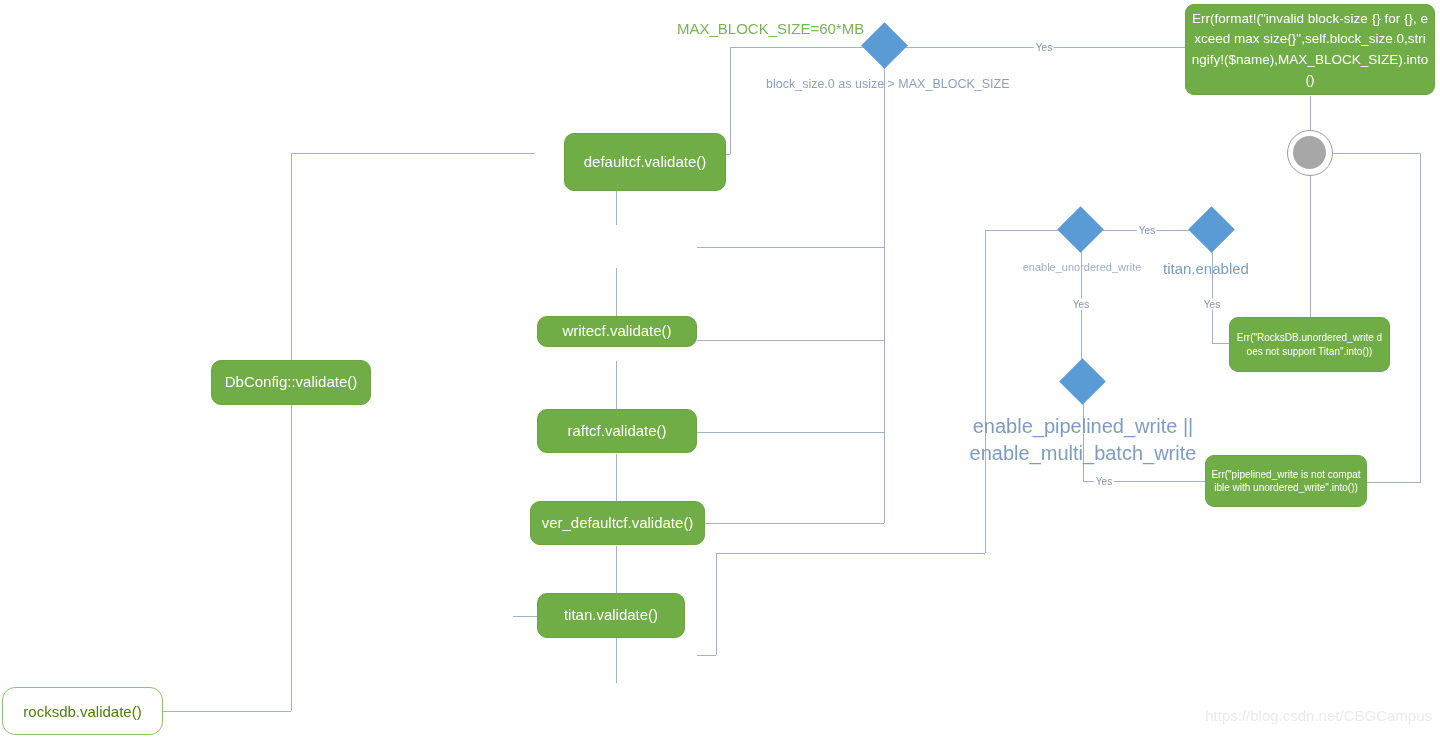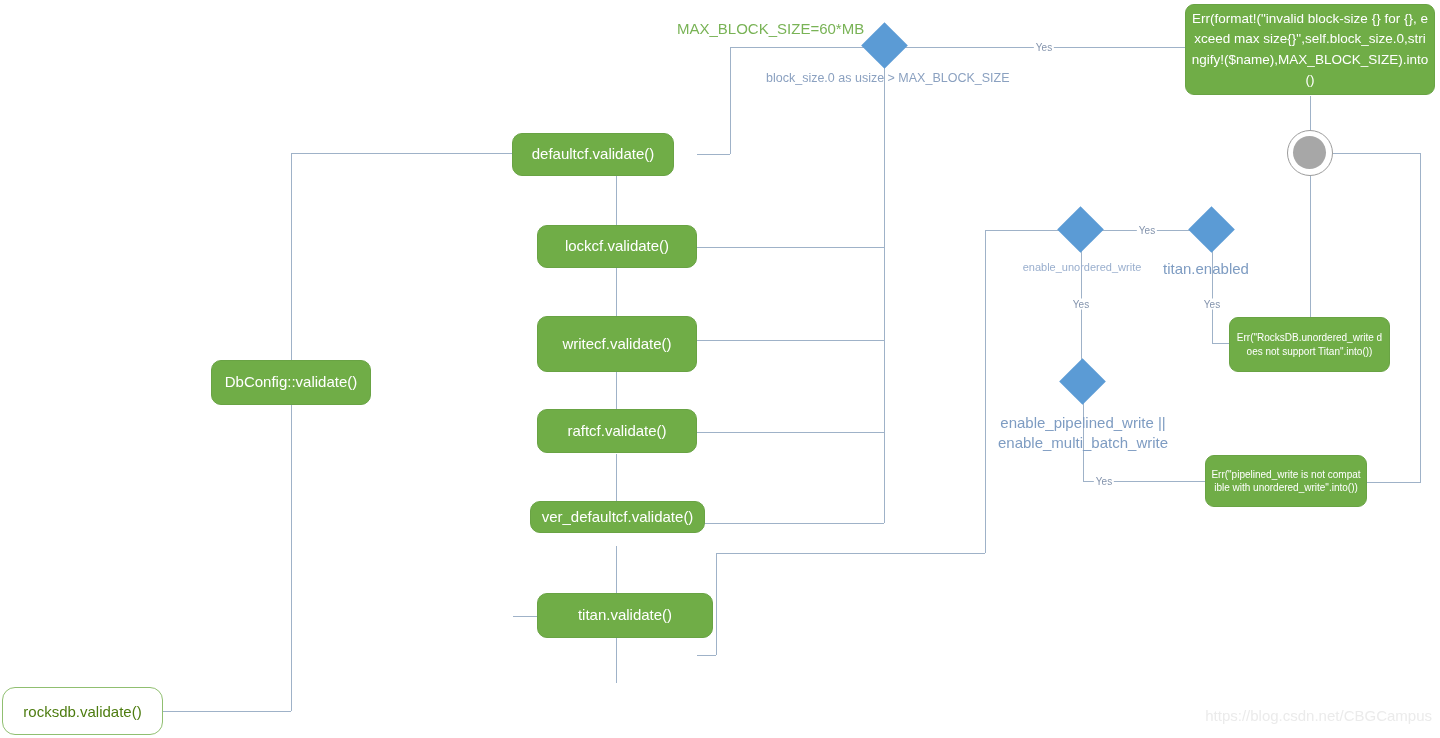--- a/index.html
+++ b/index.html
@@ -39,21 +39,21 @@
   }
   .circle-inner{
     position:absolute;left:5px;top:5px;width:33px;height:33px;border-radius:50%;
     background:#a7a7a7;
   }
   .lbl{position:absolute;white-space:pre-line;}
   .lbl-green{color:#79b356;font-size:15px;}
   .lbl-cond{color:#8ba1c0;font-size:12.5px;}
   .lbl-blue-sm{color:#9aafce;font-size:11px;transform:translateX(-50%);}
   .lbl-blue{color:#7e9cc2;font-size:15px;}
-  .lbl-blue-c{color:#7e9cc2;font-size:15px;text-align:center;transform:translateX(-50%);line-height:1.35;}
+  .lbl-blue-c{color:#7e9cc2;font-size:20px;text-align:center;transform:translateX(-50%);line-height:1.35;}
   .yes{
     position:absolute;color:#8494ad;font-size:10px;background:#ffffff;
     padding:0 2px;transform:translate(-50%,-50%);
   }
   .watermark{
     position:absolute;left:1100px;top:707px;width:332px;text-align:right;
     color:#ebebeb;font-size:15px;
   }
 </style>
 </head>
@@ -101,35 +101,34 @@
 
   <div class="diamond" style="left:868px;top:29px"></div>
   <div class="diamond" style="left:1064px;top:213px"></div>
   <div class="diamond" style="left:1195px;top:213px"></div>
   <div class="diamond" style="left:1066px;top:365px"></div>
 
   <div class="circle-outer">
     <div class="circle-inner"></div>
   </div>
 
-  <div class="gbox" style="left:512px;top:133px;width:162px;height:43px">defaultcf.validate()</div>
-  <div class="gbox" style="left:537px;top:225px;width:160px;height:43px">lockcf.validate()</div>
-  <div class="gbox" style="left:537px;top:316px;width:160px;height:56px">writecf.validate()</div>
+  <div class="gbox" style="left:564px;top:133px;width:162px;height:58px">defaultcf.validate()</div>
+  <div class="gbox" style="left:537px;top:316px;width:160px;height:31px">writecf.validate()</div>
   <div class="gbox" style="left:537px;top:409px;width:160px;height:44px">raftcf.validate()</div>
-  <div class="gbox" style="left:530px;top:501px;width:175px;height:32px">ver_defaultcf.validate()</div>
-  <div class="gbox" style="left:537px;top:593px;width:176px;height:45px">titan.validate()</div>
+  <div class="gbox" style="left:530px;top:501px;width:175px;height:44px">ver_defaultcf.validate()</div>
+  <div class="gbox" style="left:537px;top:593px;width:148px;height:45px">titan.validate()</div>
   <div class="gbox" style="left:211px;top:360px;width:160px;height:45px">DbConfig::validate()</div>
   <div class="whitebox" style="left:2px;top:687px;width:161px;height:48px">rocksdb.validate()</div>
 
   <div class="gbox errbig" style="left:1185px;top:4px;width:250px;height:91px">Err(format!("invalid block-size {} for {}, exceed max size{}",self.block_size.0,stringify!($name),MAX_BLOCK_SIZE).into()</div>
   <div class="gbox errbox errsmall" style="left:1229px;top:317px;width:161px;height:55px">Err("RocksDB.unordered_write does not support Titan".into())</div>
   <div class="gbox errbox errsmall" style="left:1205px;top:455px;width:162px;height:52px">Err("pipelined_write is not compatible with unordered_write".into())</div>
 
   <div class="lbl lbl-green" style="left:677px;top:20px">MAX_BLOCK_SIZE=60*MB</div>
-  <div class="lbl lbl-cond" style="left:766px;top:71px">block_size.0 as usize &gt; MAX_BLOCK_SIZE</div>
+  <div class="lbl lbl-cond" style="left:766px;top:77px">block_size.0 as usize &gt; MAX_BLOCK_SIZE</div>
   <div class="lbl lbl-blue-sm" style="left:1082px;top:261px">enable_unordered_write</div>
   <div class="lbl lbl-blue" style="left:1163px;top:260px">titan.enabled</div>
   <div class="lbl lbl-blue-c" style="left:1083px;top:413px">enable_pipelined_write ||
 enable_multi_batch_write</div>
 
   <span class="yes" style="left:1044px;top:47px">Yes</span>
   <span class="yes" style="left:1147px;top:230px">Yes</span>
   <span class="yes" style="left:1081px;top:304px">Yes</span>
   <span class="yes" style="left:1212px;top:304px">Yes</span>
   <span class="yes" style="left:1104px;top:481px">Yes</span>

